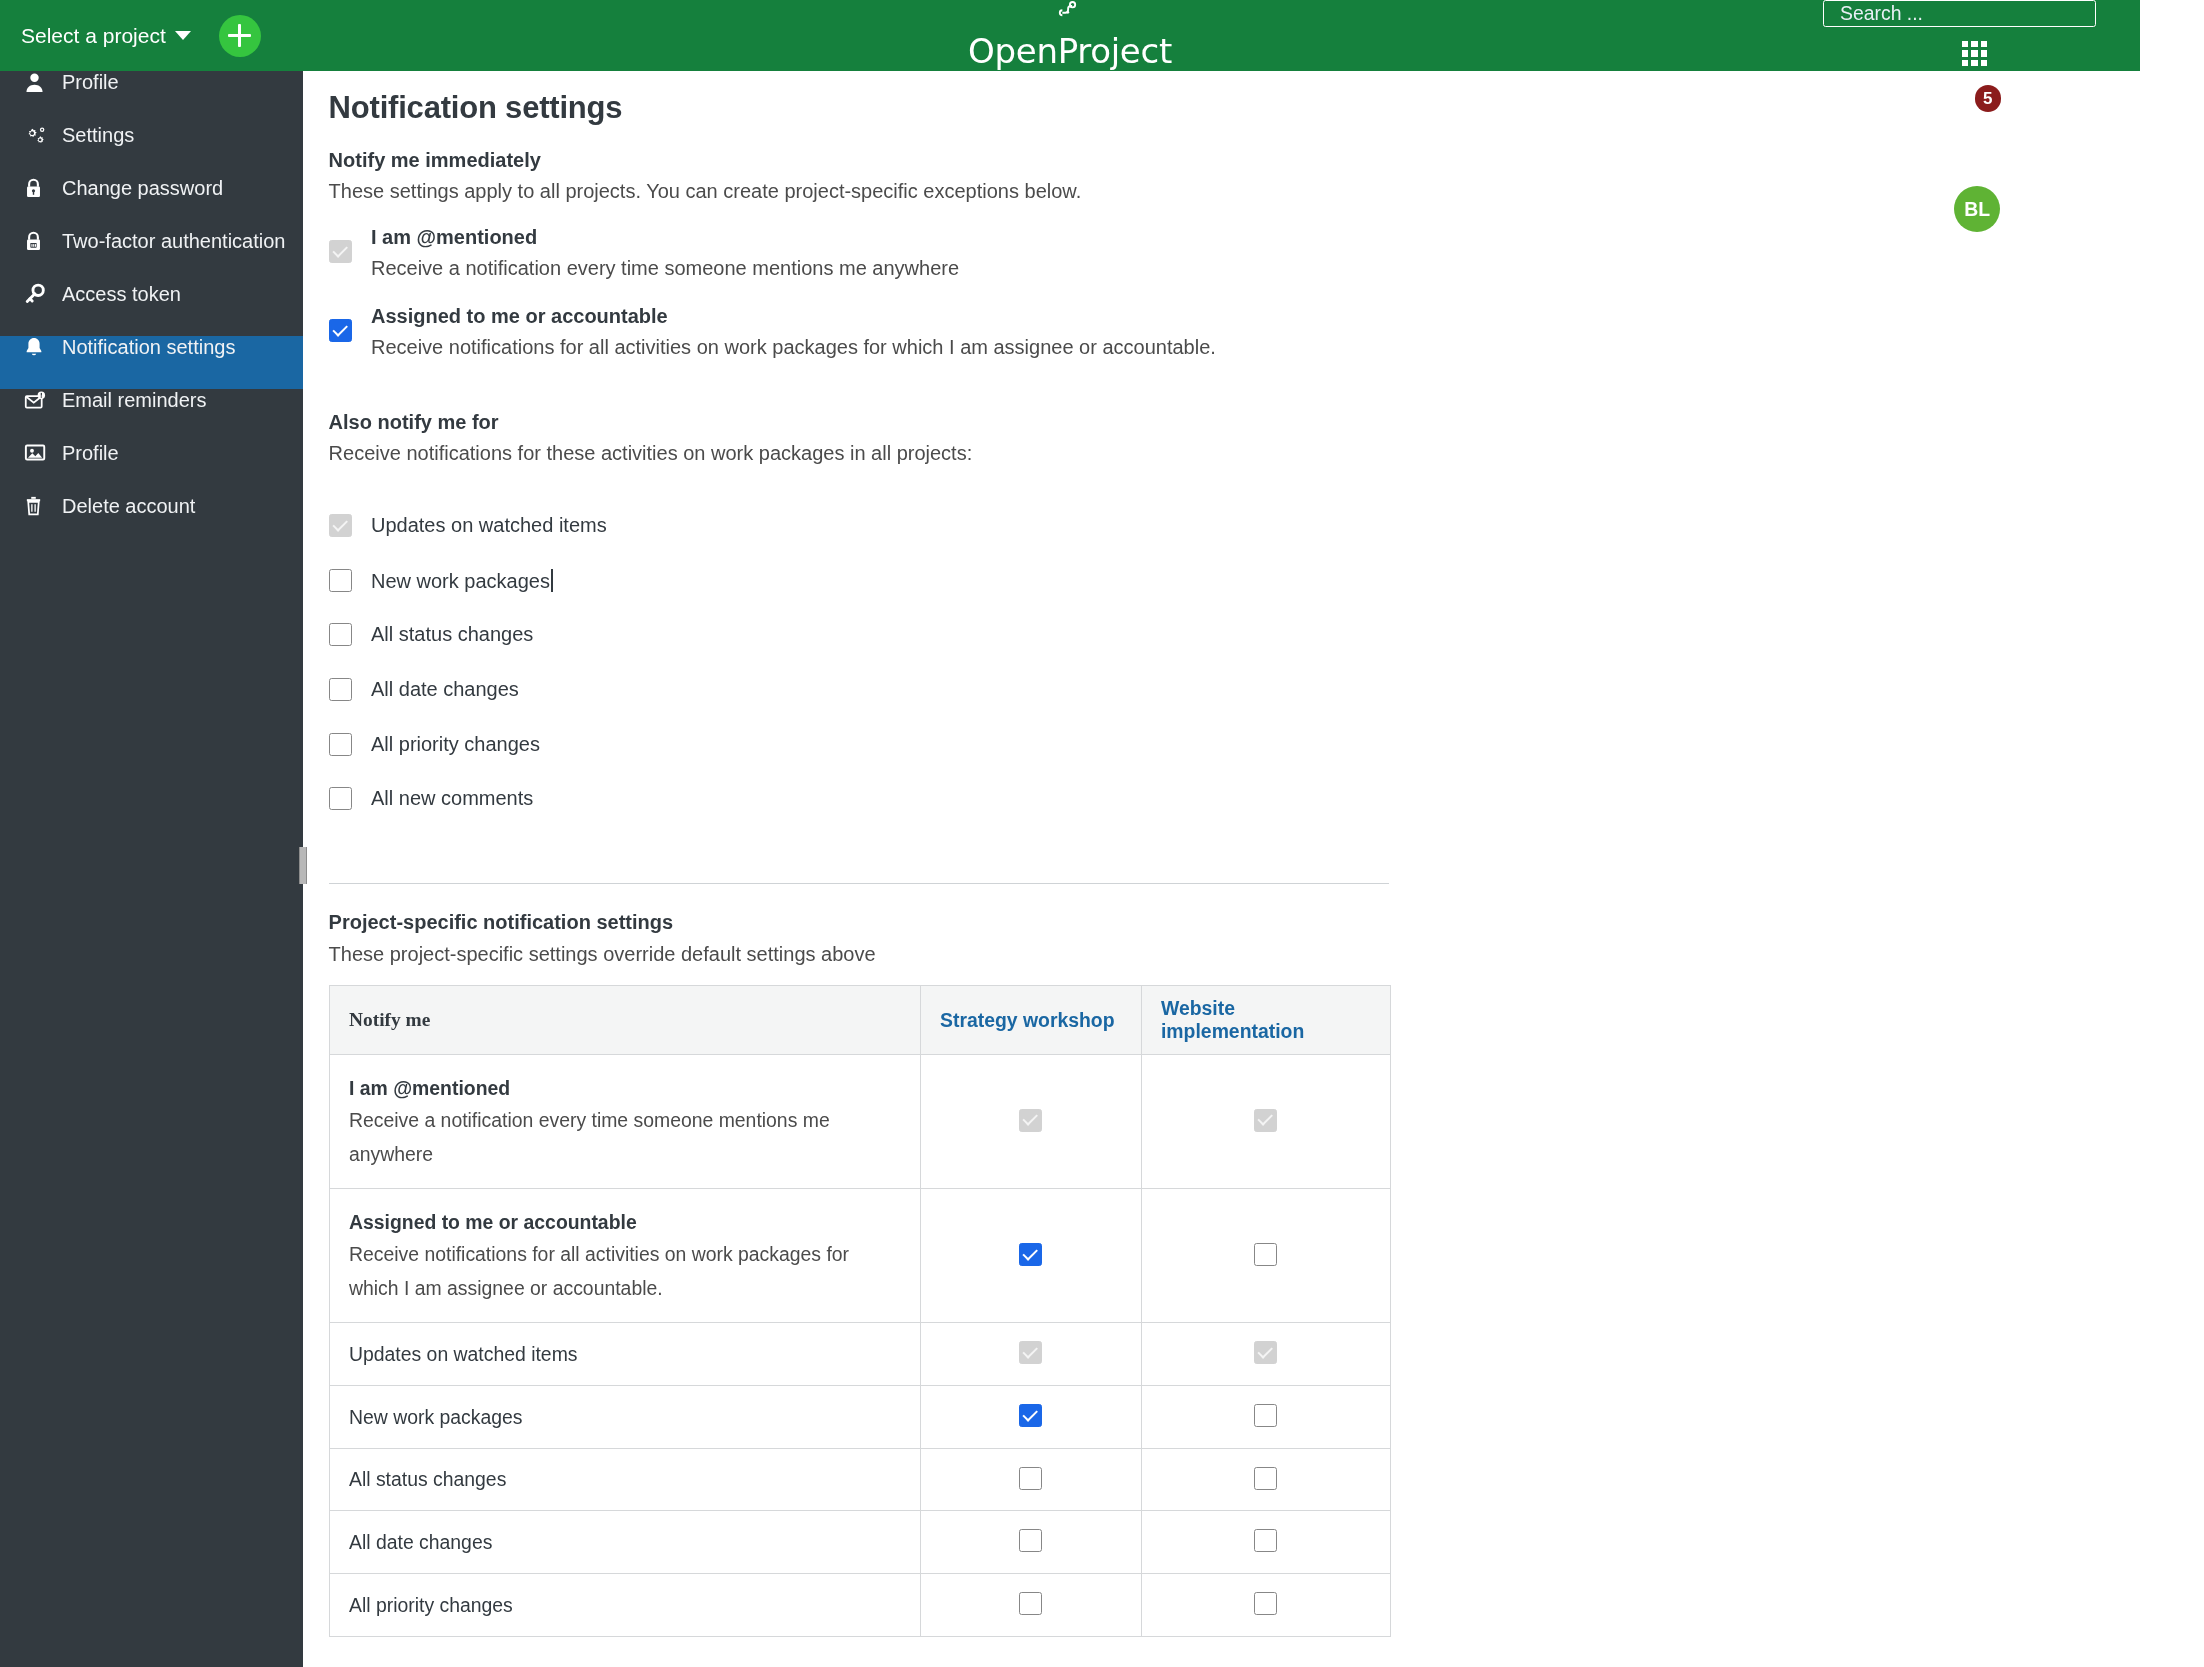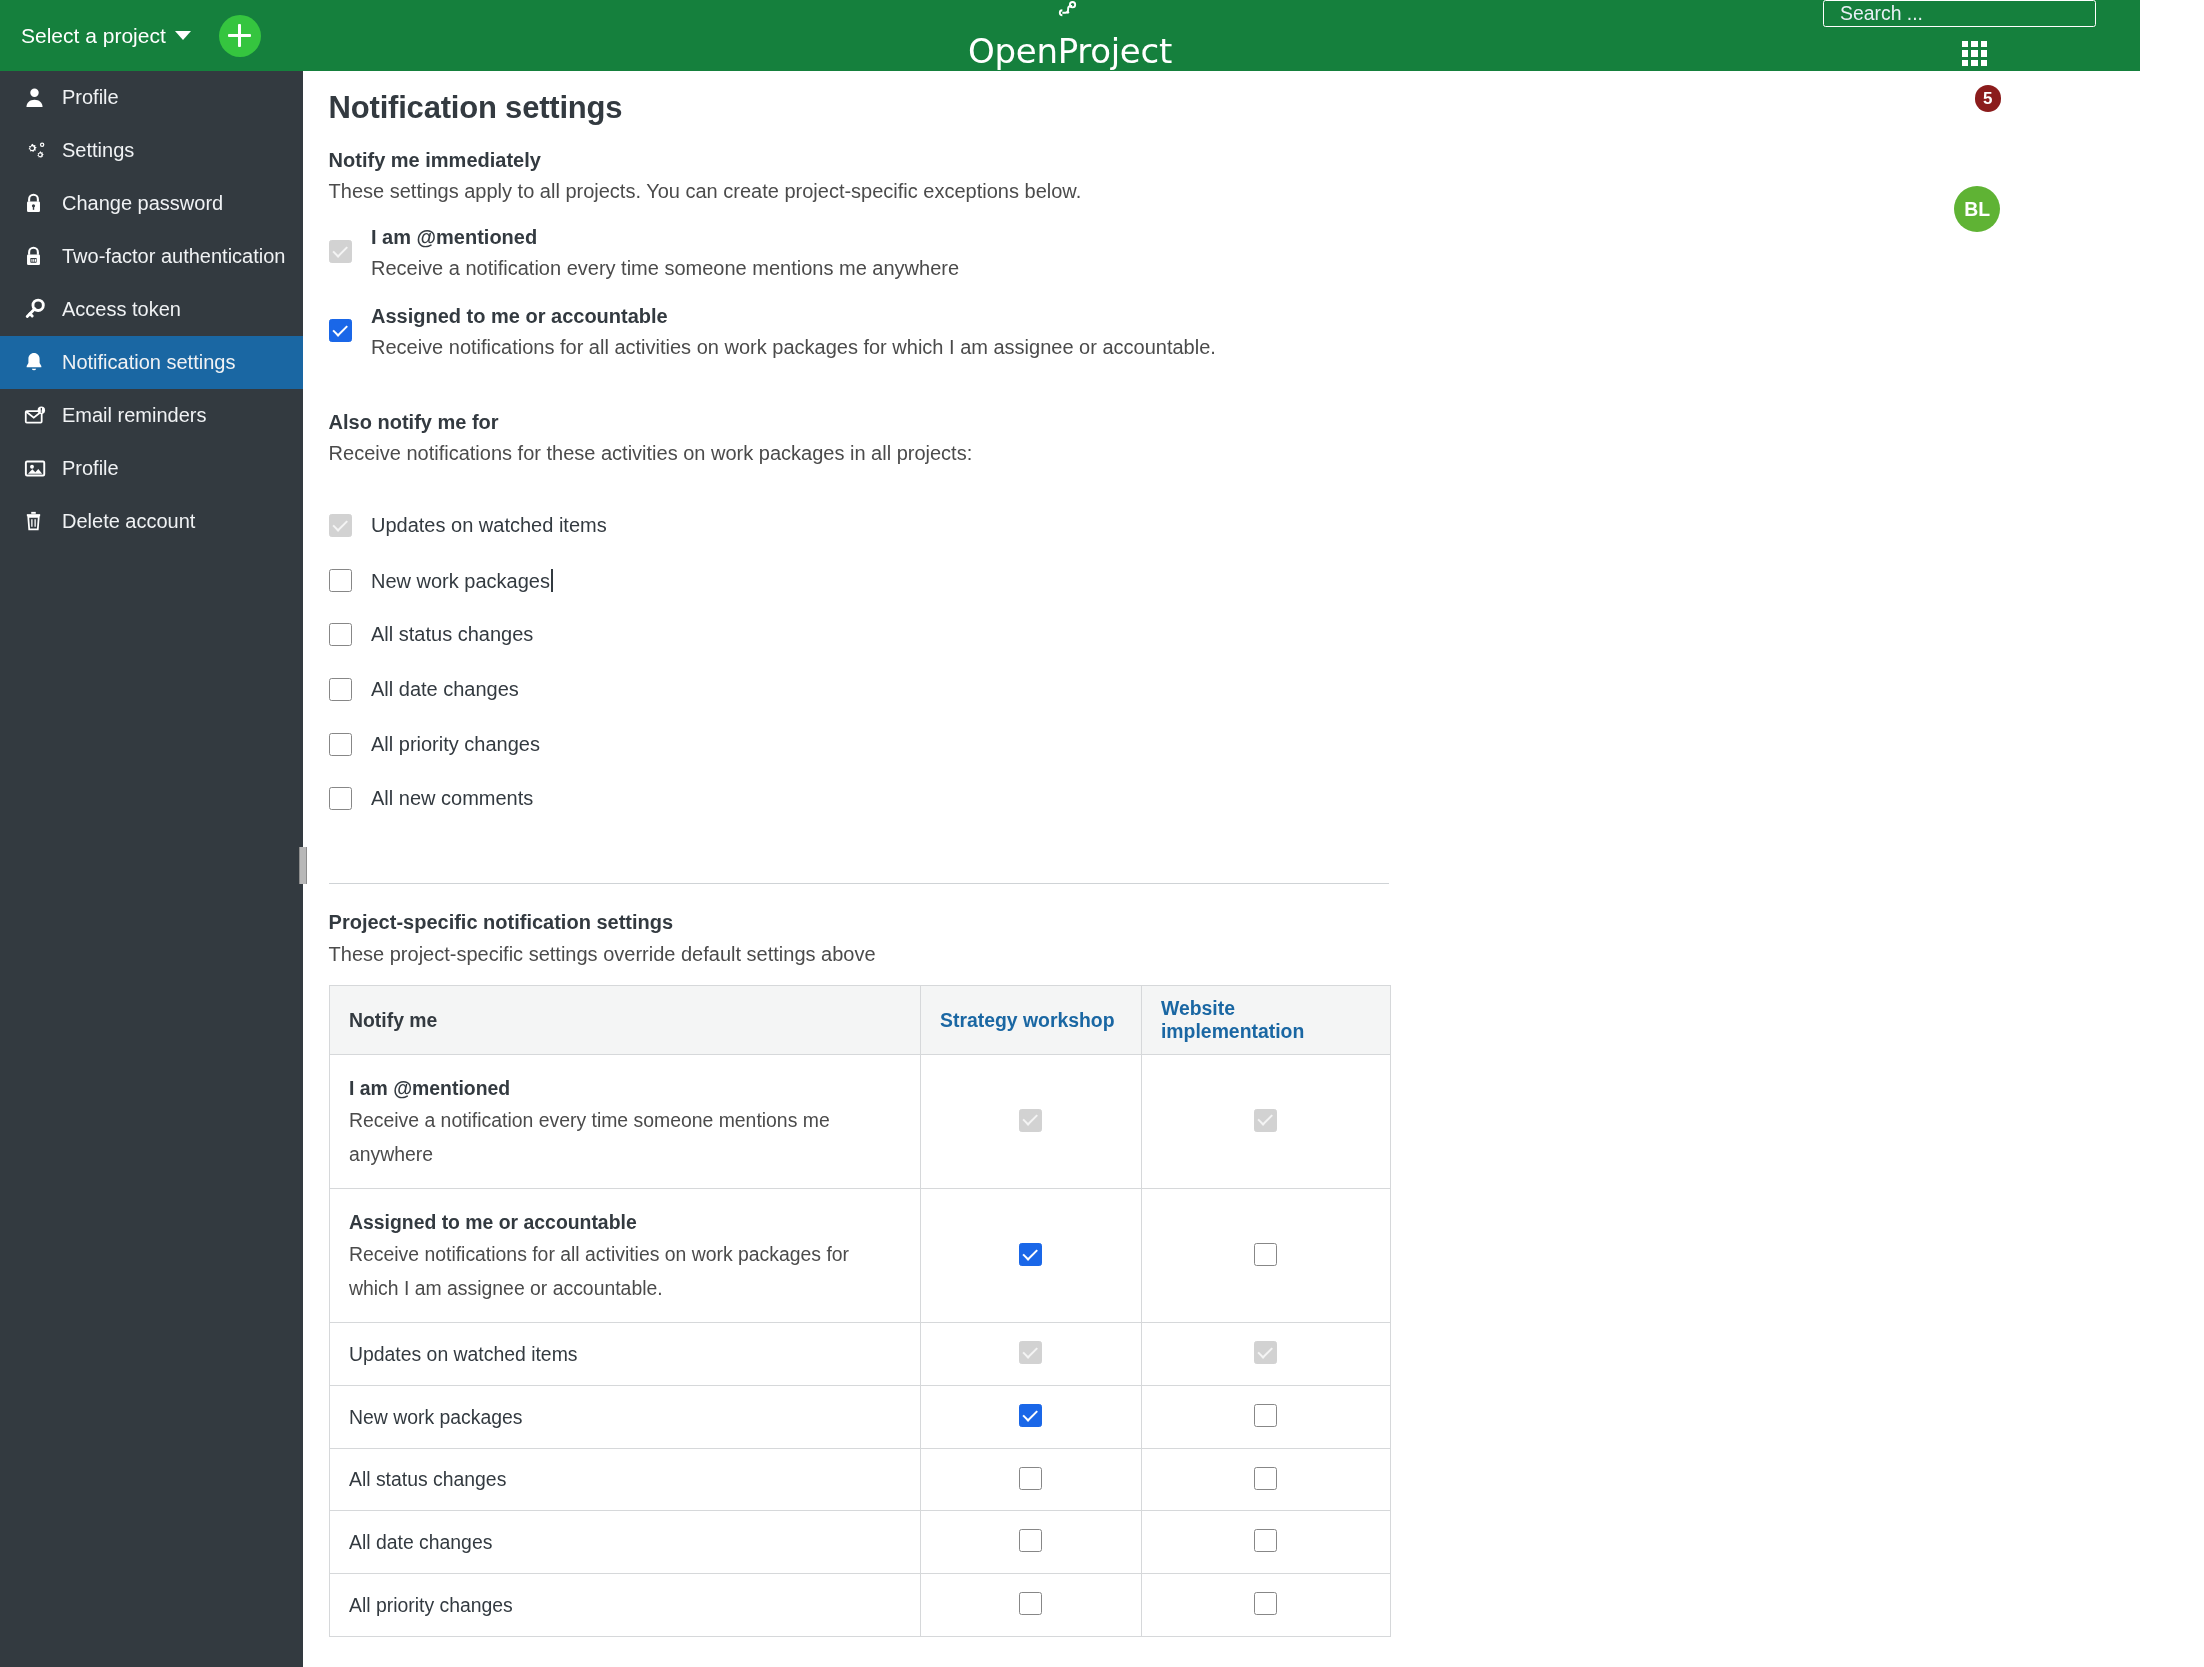--- a/index.html
+++ b/index.html
@@ -100,21 +100,21 @@
   }
 
   
   #sidebar {
     position: absolute; top: 71px; left: 0;
     width: 303px; height: 1597px;
     background: #333a40;
     z-index: 20;
   }
   .side-item {
-    display: flex; align-items: center;
+    display: flex; align-items: flex-start;
     height: 53px; padding-left: 23px;
     color: #f0f2f4; font-size: 20px;
     cursor: pointer; text-decoration: none;
     white-space: nowrap;
   }
   .side-item.active { background: #1a67a3; }
   .side-ico {
     width: 39px; flex: none;
     display: flex; align-items: center; justify-content: flex-start;
   }
@@ -204,21 +204,21 @@
     border: 0.9px solid #d6d8da;
     vertical-align: middle;
   }
   #ps-table thead th {
     background: #f4f5f5;
     height: 69px;
     text-align: left;
     padding: 10.6px 19.4px;
     font-size: 19.4px; font-weight: 700;
   }
-  #ps-table thead th.col-name { color: #333a40; }
+  #ps-table thead th.col-name { color: #333a40; font-family: Liberation Serif, serif; }
   #ps-table thead th.col-proj {
     color: #1a67a3; line-height: 23px; cursor: pointer;
   }
   #ps-table col.c-name { width: 591px; }
   #ps-table col.c-p1 { width: 221px; }
   #ps-table col.c-p2 { width: 249px; }
   #ps-table td.name-cell {
     padding: 17.6px 19.4px;
     font-size: 19.4px; color: #333a40;
   }

